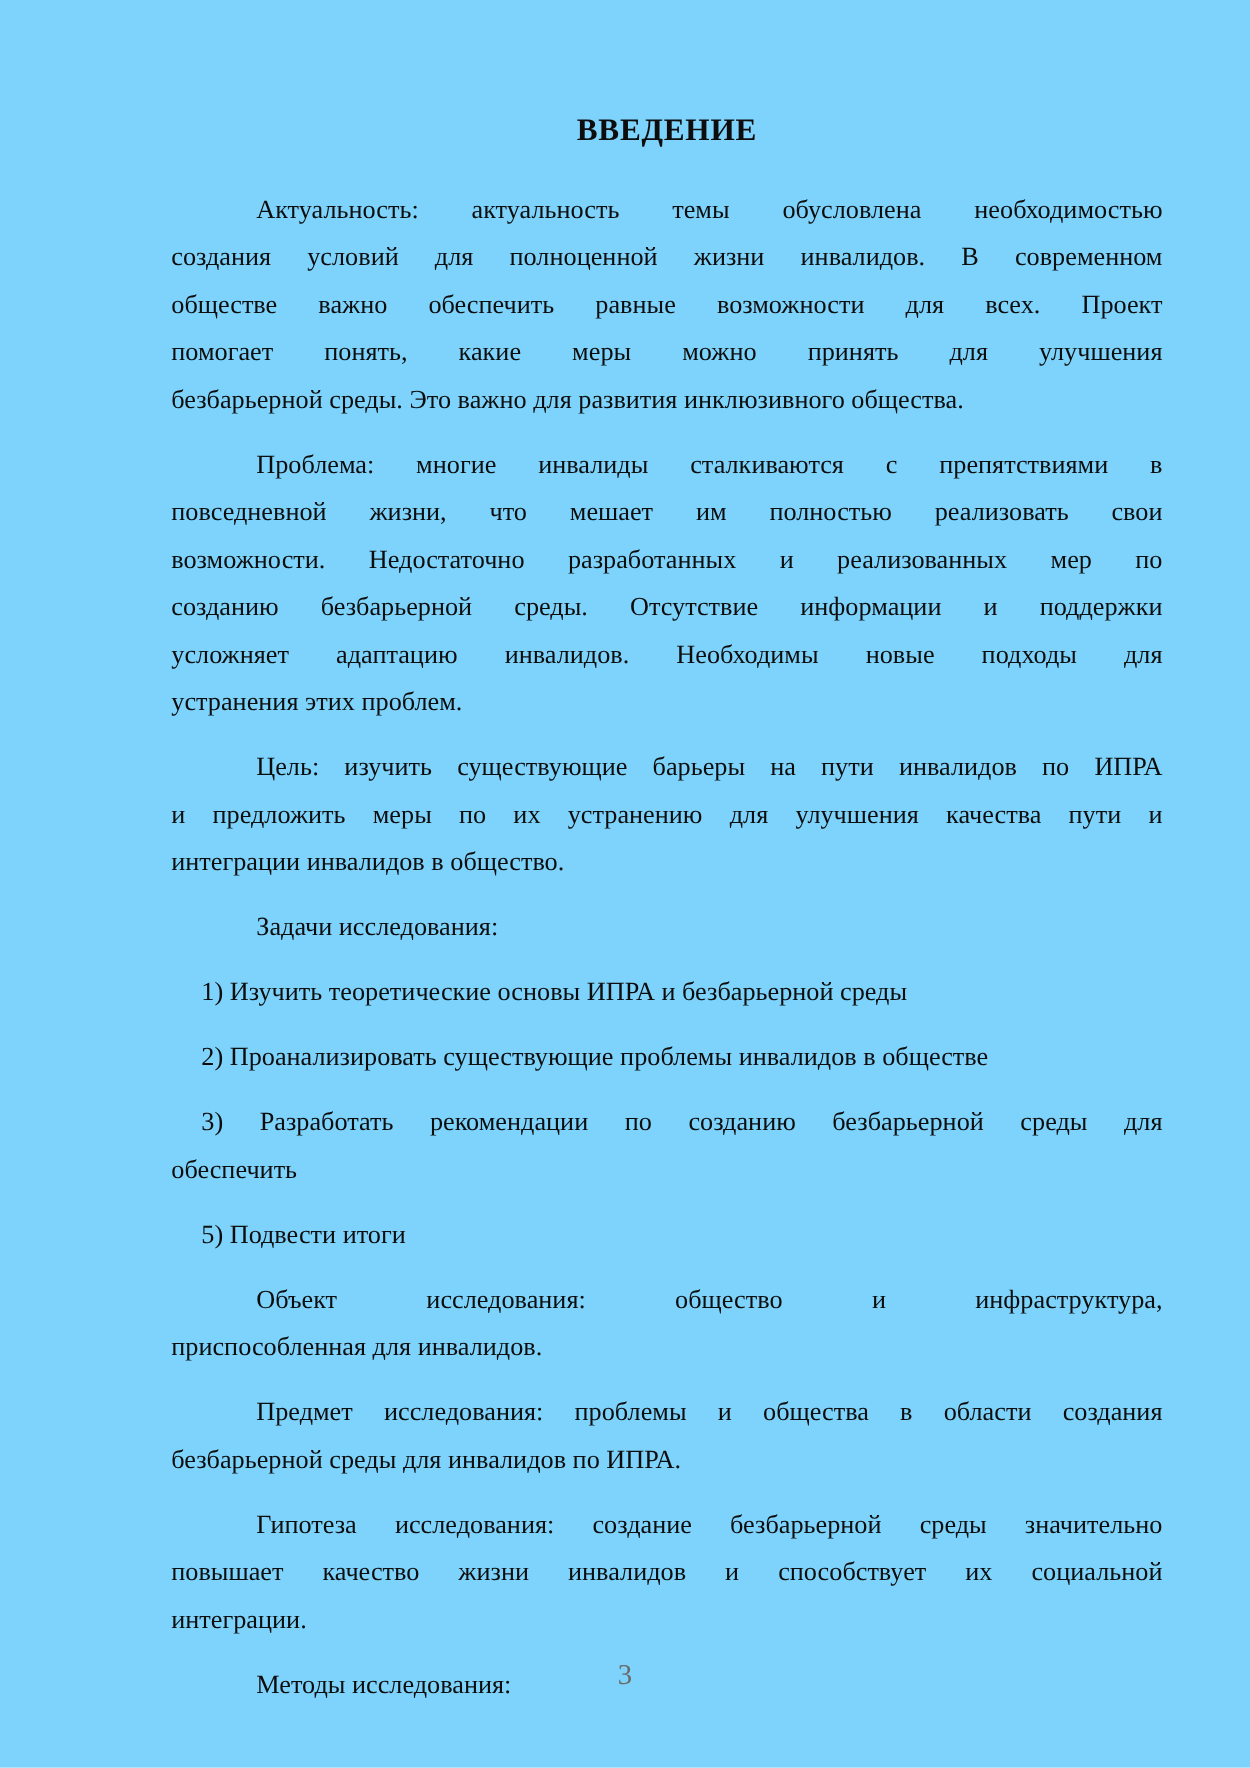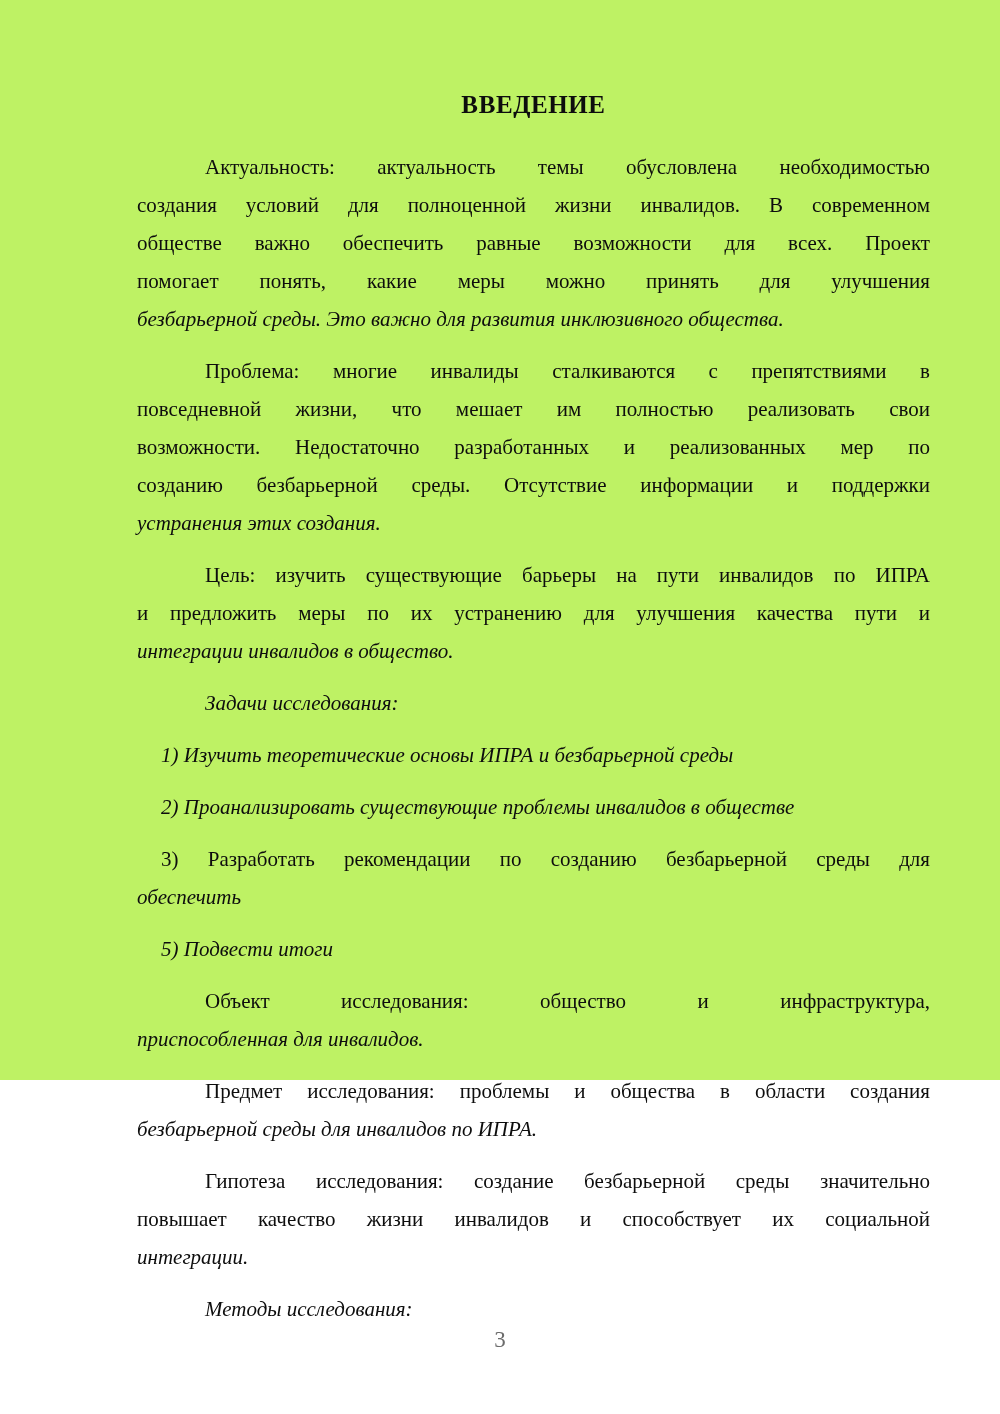--- a/index.html
+++ b/index.html
@@ -15,22 +15,22 @@
     font-family: "Liberation Serif", "DejaVu Serif", serif;
     color: #0d0d0d;
     overflow: hidden;
   }
 
   .page {
     position: absolute;
     left: 0;
     top: 0;
     width: 1000px;
-    height: 1080px;
-    background: #bef264;
+    height: 1414px;
+    background: #7dd3fc;
   }
 
   .content {
     position: absolute;
     left: 137px;
     top: 86px;
     width: 793px;
   }
 
   .doc-title {
@@ -54,21 +54,20 @@
     white-space: pre-wrap;
     text-align: justify;
     text-align-last: justify;
     text-justify: inter-word;
   }
 
   
   .line.last {
     text-align: center;
     text-align-last: left;
-    font-style: italic;
   }
 
   
   .line.indent {
     text-indent: 68px;
   }
 
   
   .line.item-indent {
     text-indent: 24px;
@@ -100,21 +99,22 @@
           <span class="line">создания условий для полноценной жизни инвалидов. В современном</span>
           <span class="line">обществе важно обеспечить равные возможности для всех. Проект</span>
           <span class="line">помогает понять, какие меры можно принять для улучшения</span>
           <span class="line last">безбарьерной среды. Это важно для развития инклюзивного общества.</span>
         </div>
         <div class="para">
           <span class="line indent">Проблема: многие инвалиды сталкиваются с препятствиями в</span>
           <span class="line">повседневной жизни, что мешает им полностью реализовать свои</span>
           <span class="line">возможности. Недостаточно разработанных и реализованных мер по</span>
           <span class="line">созданию безбарьерной среды. Отсутствие информации и поддержки</span>
-          <span class="line last">устранения этих создания.</span>
+          <span class="line">усложняет адаптацию инвалидов. Необходимы новые подходы для</span>
+          <span class="line last">устранения этих проблем.</span>
         </div>
         <div class="para">
           <span class="line indent">Цель: изучить существующие барьеры на пути инвалидов по ИПРА</span>
           <span class="line">и предложить меры по их устранению для улучшения качества пути и</span>
           <span class="line last">интеграции инвалидов в общество.</span>
         </div>
         <div class="para">
           <span class="line indent last">Задачи исследования:</span>
         </div>
         <div class="para">

